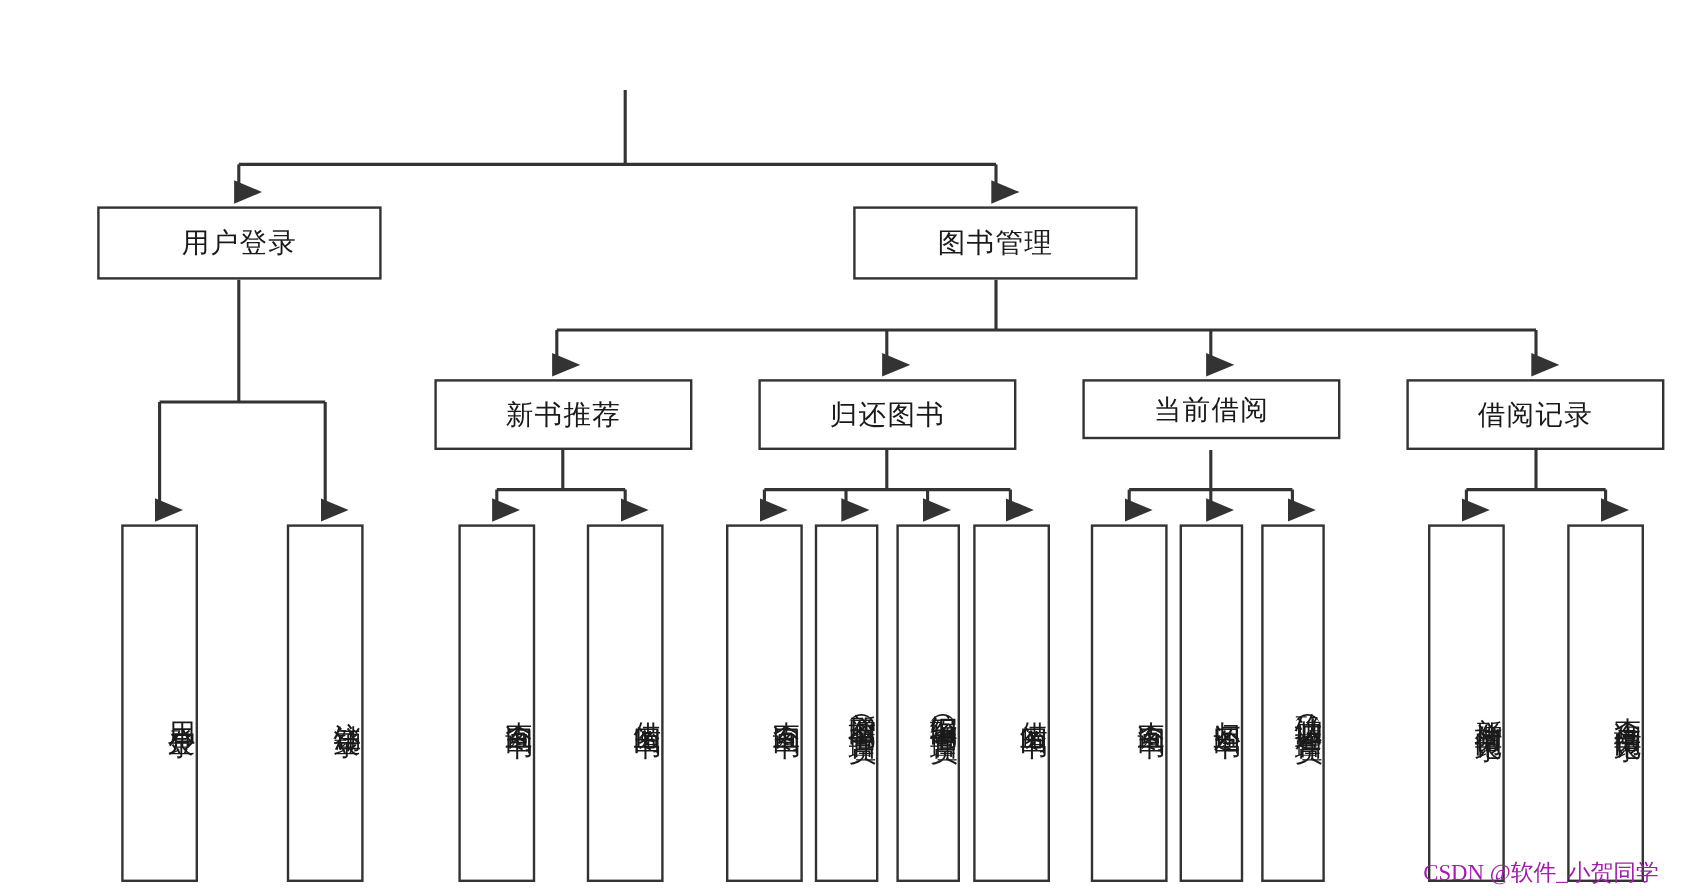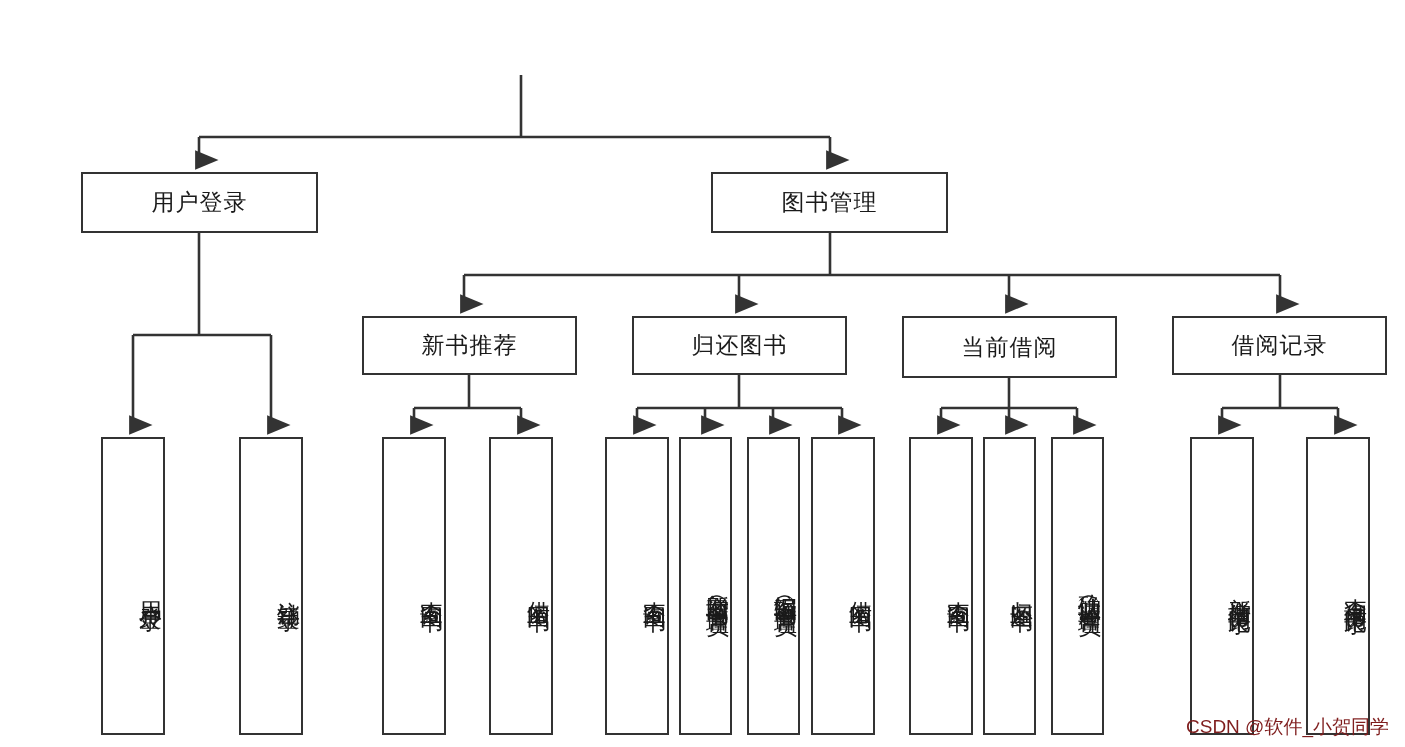--- a/index.html
+++ b/index.html
@@ -50,23 +50,23 @@
     writing-mode: vertical-rl;
     text-orientation: upright;
     display: block;
     line-height: 1.05;
   }
   .watermark {
     position: absolute;
     left: 1186px;
     top: 714px;
     font-size: 19px;
-    color: #7f1d1d;
+    color: #a21caf;
     white-space: nowrap;
-    font-family: Liberation Sans, sans-serif;
+    font-family: Liberation Serif, serif;
   }
 </style>
 </head>
 <body>
 
 <div id="canvas">
 
   <svg class="connectors" viewBox="0 0 1405 747" xmlns="http://www.w3.org/2000/svg">
     <defs>
       <marker id="arrow" viewBox="0 0 12 12" refX="6" refY="10" markerWidth="9" markerHeight="9" orient="auto-start-reverse">
@@ -126,21 +126,21 @@
   <div class="node horiz" style="left:711px; top:172px; width:237px; height:61px;">
     <span>图书管理</span>
   </div>
 
   <div class="node horiz" style="left:362px; top:316px; width:215px; height:59px;">
     <span>新书推荐</span>
   </div>
   <div class="node horiz" style="left:632px; top:316px; width:215px; height:59px;">
     <span>归还图书</span>
   </div>
-  <div class="node horiz" style="left:902px; top:316px; width:215px; height:62px;">
+  <div class="node horiz" style="left:902px; top:316px; width:215px; height:50px;">
     <span>当前借阅</span>
   </div>
   <div class="node horiz" style="left:1172px; top:316px; width:215px; height:59px;">
     <span>借阅记录</span>
   </div>
 
   <div class="node vert" style="left:101px; top:437px; width:64px; height:298px;">
     <span class="vtext">用户登录</span>
   </div>
   <div class="node vert" style="left:239px; top:437px; width:64px; height:298px;">

